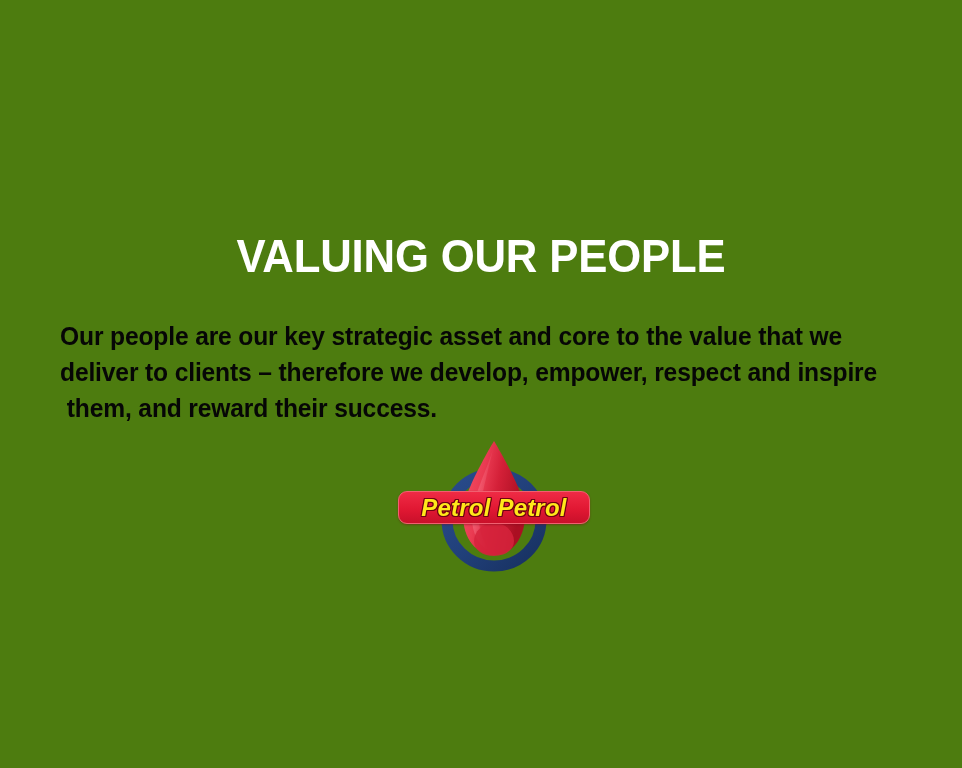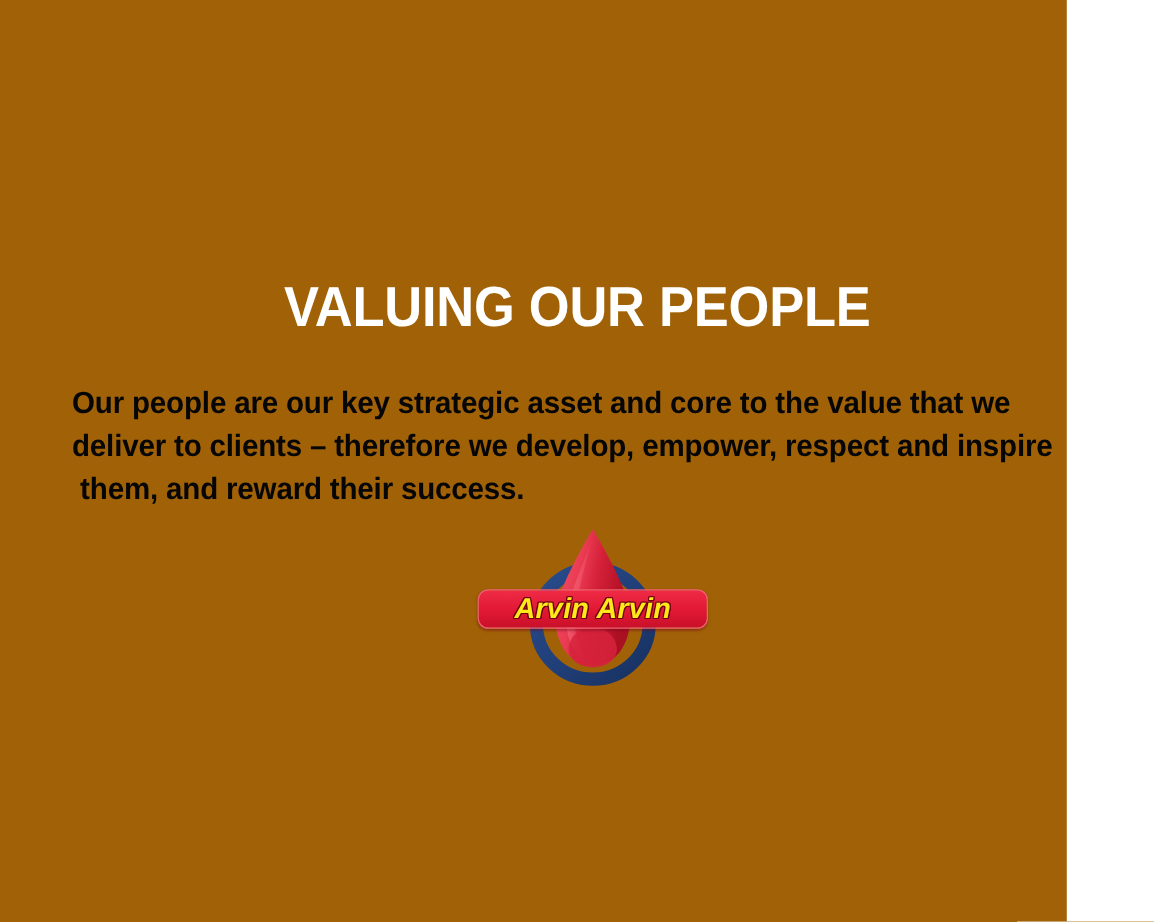--- a/index.html
+++ b/index.html
@@ -8,23 +8,23 @@
   }
   body {
     width: 962px;
     height: 768px;
     overflow: hidden;
     font-family: "Liberation Sans", sans-serif;
   }
 
   #slide {
     position: relative;
-    width: 889px;
+    width: 962px;
     height: 768px;
-    background: #a16207;
+    background: #4d7c0f;
     overflow: hidden;
   }
 
   
   #slide-title {
     position: absolute;
     left: 0;
     top: 228px;
     width: 962px;
     text-align: center;
@@ -158,17 +158,17 @@
                  C 59 51, 66 26, 69 12 Z" fill="url(#dropHi)"></path>
         <path d="M70 86
                  C 58 86, 50 95, 50 104
                  C 50 113, 59 119, 70 119
                  C 81 119, 90 113, 90 104
                  C 90 95, 82 86, 70 86 Z" fill="#d6233c" opacity="0.85"></path>
       </g>
     </svg>
 
     <div id="logo-wordmark">
-      <span id="logo-wordmark-text">Arvin Arvin</span>
+      <span id="logo-wordmark-text">Petrol Petrol</span>
     </div>
   </div>
 
 </div>
 
 </body></html>

